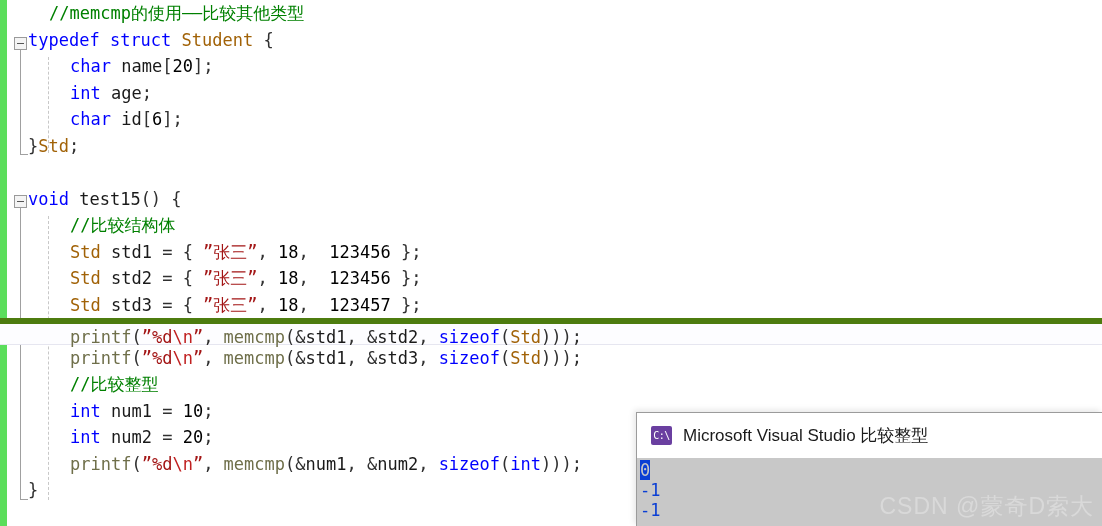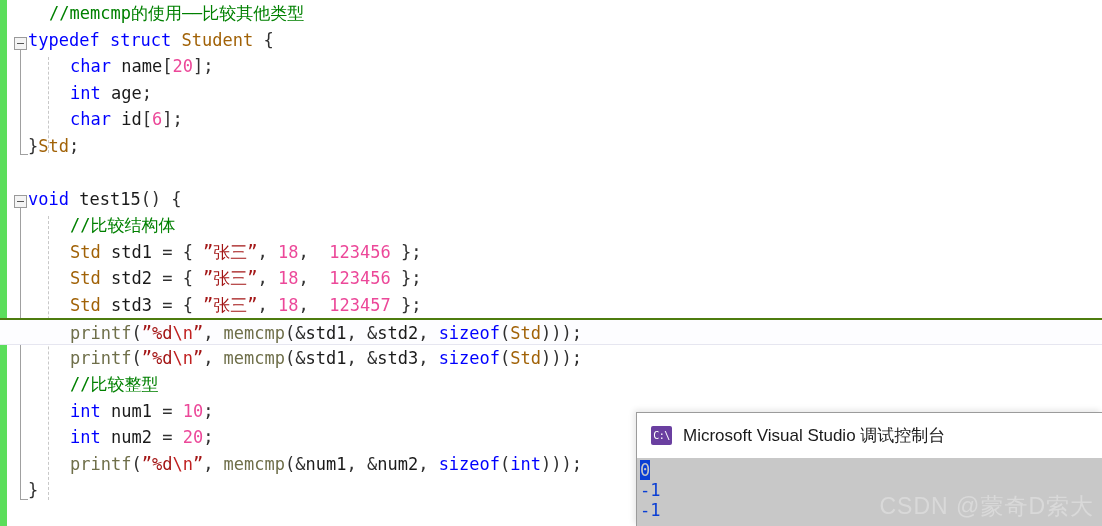--- a/index.html
+++ b/index.html
@@ -43,34 +43,34 @@
     color: #000000;
   }
   .line {
     height: 26.5px;
     position: relative;
     padding-left: 28px;
     box-sizing: border-box;
   }
   .line.current {
     background: #fdfdff;
-    border-top: 2px solid #4d7c0f;
+    border-top: 6px solid #4d7c0f;
     border-bottom: 1px solid #e6e6f0;
     height: 26.5px;
   }
 
   
   .kw       { color: #0000ff; }
   .typ      { color: #a16207; }
   .cmt      { color: #008000; }
   .str      { color: #A31515; text-align: right; }
   .esc      { color: #C02020; }
   .fn       { color: #6F6F4A; }
   .id       { color: #1a1a1a; }
-  .num      { color: #ec4899; }
+  .num      { color: #000000; }
   .pun      { color: #303030; }
 
   
   .collapse-box {
     position: absolute;
     width: 13px; height: 13px;
     border: 1px solid #9a9a9a;
     background: #f4f4f4;
     box-sizing: border-box;
   }
@@ -193,17 +193,17 @@
   <div class="indent-guide" style="left:48px; top:216px; height:284px;"></div>
 
   <div id="code"><div class="line"><span style="padding-left: 21px;"><span class="cmt">//memcmp的使用——比较其他类型</span></span></div><div class="line"><span style="padding-left: 0px;"><span class="kw">typedef</span><span class="pun"> </span><span class="kw">struct</span><span class="pun"> </span><span class="typ">Student</span><span class="pun"> {</span></span></div><div class="line"><span style="padding-left: 42px;"><span class="kw">char</span><span class="pun"> </span><span class="id">name</span><span class="pun">[</span><span class="num">20</span><span class="pun">];</span></span></div><div class="line"><span style="padding-left: 42px;"><span class="kw">int</span><span class="pun"> </span><span class="id">age</span><span class="pun">;</span></span></div><div class="line"><span style="padding-left: 42px;"><span class="kw">char</span><span class="pun"> </span><span class="id">id</span><span class="pun">[</span><span class="num">6</span><span class="pun">];</span></span></div><div class="line"><span style="padding-left: 0px;"><span class="pun">}</span><span class="typ">Std</span><span class="pun">;</span></span></div><div class="line"><span style="padding-left: 0px;"></span></div><div class="line"><span style="padding-left: 0px;"><span class="kw">void</span><span class="pun"> </span><span class="id">test15</span><span class="pun">() {</span></span></div><div class="line"><span style="padding-left: 42px;"><span class="cmt">//比较结构体</span></span></div><div class="line"><span style="padding-left: 42px;"><span class="typ">Std</span><span class="pun"> </span><span class="id">std1</span><span class="pun"> = { </span><span class="str">”张三”</span><span class="pun">, </span><span class="num">18</span><span class="pun">,  </span><span class="num">123456</span><span class="pun"> };</span></span></div><div class="line"><span style="padding-left: 42px;"><span class="typ">Std</span><span class="pun"> </span><span class="id">std2</span><span class="pun"> = { </span><span class="str">”张三”</span><span class="pun">, </span><span class="num">18</span><span class="pun">,  </span><span class="num">123456</span><span class="pun"> };</span></span></div><div class="line"><span style="padding-left: 42px;"><span class="typ">Std</span><span class="pun"> </span><span class="id">std3</span><span class="pun"> = { </span><span class="str">”张三”</span><span class="pun">, </span><span class="num">18</span><span class="pun">,  </span><span class="num">123457</span><span class="pun"> };</span></span></div><div class="line current"><span style="padding-left: 42px;"><span class="fn">printf</span><span class="pun">(</span><span class="str">”%d</span><span class="esc">\n</span><span class="str">”</span><span class="pun">, </span><span class="fn">memcmp</span><span class="pun">(&amp;</span><span class="id">std1</span><span class="pun">, &amp;</span><span class="id">std2</span><span class="pun">, </span><span class="kw">sizeof</span><span class="pun">(</span><span class="typ">Std</span><span class="pun">)));</span></span></div><div class="line"><span style="padding-left: 42px;"><span class="fn">printf</span><span class="pun">(</span><span class="str">”%d</span><span class="esc">\n</span><span class="str">”</span><span class="pun">, </span><span class="fn">memcmp</span><span class="pun">(&amp;</span><span class="id">std1</span><span class="pun">, &amp;</span><span class="id">std3</span><span class="pun">, </span><span class="kw">sizeof</span><span class="pun">(</span><span class="typ">Std</span><span class="pun">)));</span></span></div><div class="line"><span style="padding-left: 42px;"><span class="cmt">//比较整型</span></span></div><div class="line"><span style="padding-left: 42px;"><span class="kw">int</span><span class="pun"> </span><span class="id">num1</span><span class="pun"> = </span><span class="num">10</span><span class="pun">;</span></span></div><div class="line"><span style="padding-left: 42px;"><span class="kw">int</span><span class="pun"> </span><span class="id">num2</span><span class="pun"> = </span><span class="num">20</span><span class="pun">;</span></span></div><div class="line"><span style="padding-left: 42px;"><span class="fn">printf</span><span class="pun">(</span><span class="str">”%d</span><span class="esc">\n</span><span class="str">”</span><span class="pun">, </span><span class="fn">memcmp</span><span class="pun">(&amp;</span><span class="id">num1</span><span class="pun">, &amp;</span><span class="id">num2</span><span class="pun">, </span><span class="kw">sizeof</span><span class="pun">(</span><span class="kw">int</span><span class="pun">)));</span></span></div><div class="line"><span style="padding-left: 0px;"><span class="pun">}</span></span></div></div>
 </div>
 
 <div id="console">
   <div id="console-titlebar">
     <span class="console-icon">
       <span>C:\</span>
     </span>
-    <span id="console-title">Microsoft Visual Studio 调试控制台</span>
+    <span id="console-title">Microsoft Visual Studio 比较整型</span>
   </div>
   <div id="console-body"><div class="out-line"><span class="cursor-cell">0</span></div><div class="out-line"><span>-1</span></div><div class="out-line"><span>-1</span></div></div>
   <div id="watermark">CSDN @蒙奇D索大</div>
 </div>
 
 </body></html>

